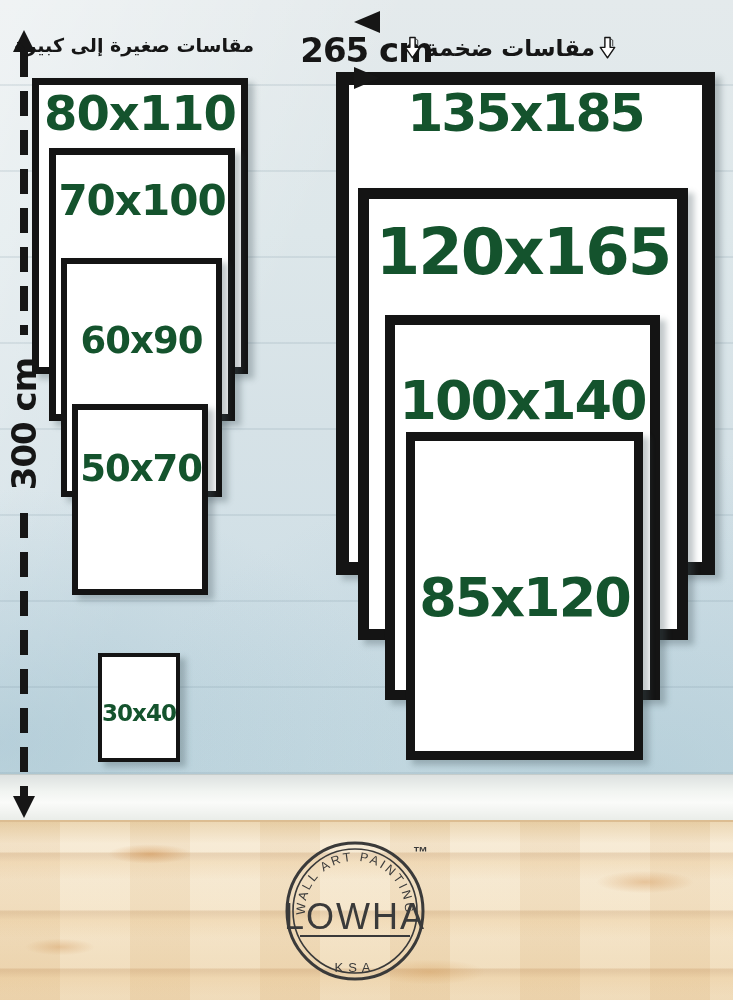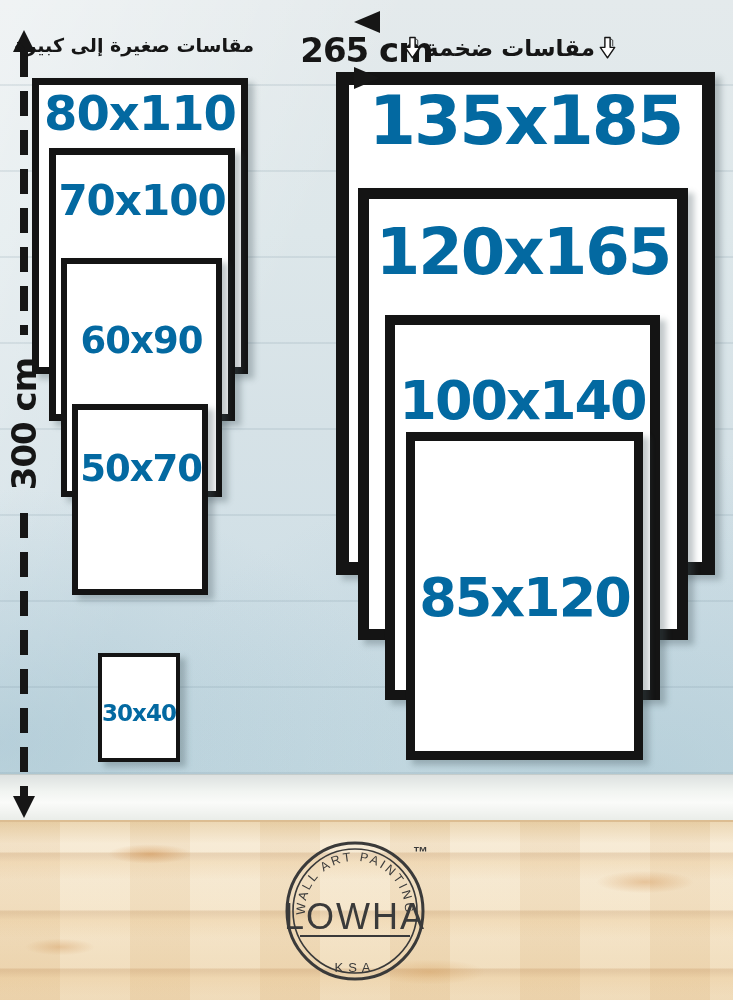--- a/index.html
+++ b/index.html
@@ -48,37 +48,37 @@
   .group-label{position:absolute;display:flex;align-items:center;justify-content:space-between;
                z-index:30;font-weight:bold;direction:rtl;}
   .group-left{left:24px;top:27px;width:234px;font-size:19px;}
   .group-right{left:404px;top:29px;width:212px;font-size:23px;}
   .group-label .txt{padding:0 4px;white-space:nowrap;}
 
   
   .frame{position:absolute;background:#fff;border-style:solid;border-color:#141414;
          box-sizing:border-box;box-shadow:6px 5px 6px rgba(70,88,95,.33);}
   .flabel{position:absolute;left:0;right:0;text-align:center;font-weight:bold;
-          color:#0369a1;line-height:1;letter-spacing:-1px;}
+          color:#14532d;line-height:1;letter-spacing:-1px;}
 
   .fl1{left:32px;top:78px;width:216px;height:296px;border-width:7px;z-index:11;}
   .fl1 .flabel{top:4px;font-size:48px;}
   .fl2{left:49px;top:148px;width:186px;height:273px;border-width:7px;z-index:12;}
   .fl2 .flabel{top:25px;font-size:42px;}
   .fl3{left:61px;top:258px;width:161px;height:239px;border-width:6px;z-index:13;}
   .fl3 .flabel{top:58px;font-size:37px;}
   .fl4{left:72px;top:404px;width:136px;height:191px;border-width:6px;z-index:14;}
   .fl4 .flabel{top:40px;font-size:37px;text-align:right;}
   .fl5{left:88px;top:517px;width:110px;height:163px;border-width:5px;z-index:15;}
   .fl5 .flabel{top:59px;font-size:30px;}
   .fl6{left:98px;top:653px;width:82px;height:109px;border-width:4px;z-index:16;}
   .fl6 .flabel{top:45px;font-size:23px;}
 
   .fr1{left:336px;top:72px;width:379px;height:503px;border-width:13px;z-index:11;}
-  .fr1 .flabel{top:2px;font-size:68px;letter-spacing:-2px;}
+  .fr1 .flabel{top:2px;font-size:52px;letter-spacing:-2px;}
   .fr2{left:358px;top:188px;width:330px;height:452px;border-width:11px;z-index:12;}
   .fr2 .flabel{top:21px;font-size:64px;letter-spacing:-2px;}
   .fr3{left:385px;top:315px;width:275px;height:385px;border-width:10px;z-index:13;}
   .fr3 .flabel{top:21px;font-size:54px;letter-spacing:-2px;margin-top:28px;}
   .fr4{left:406px;top:432px;width:237px;height:328px;border-width:9px;z-index:14;}
   .fr4 .flabel{top:130px;font-size:54px;letter-spacing:-2px;}
 
   
   .logo{position:absolute;left:270px;top:833px;z-index:6;}
   .logo text{fill:#3a3a3a;font-family:"Liberation Sans",sans-serif;}

